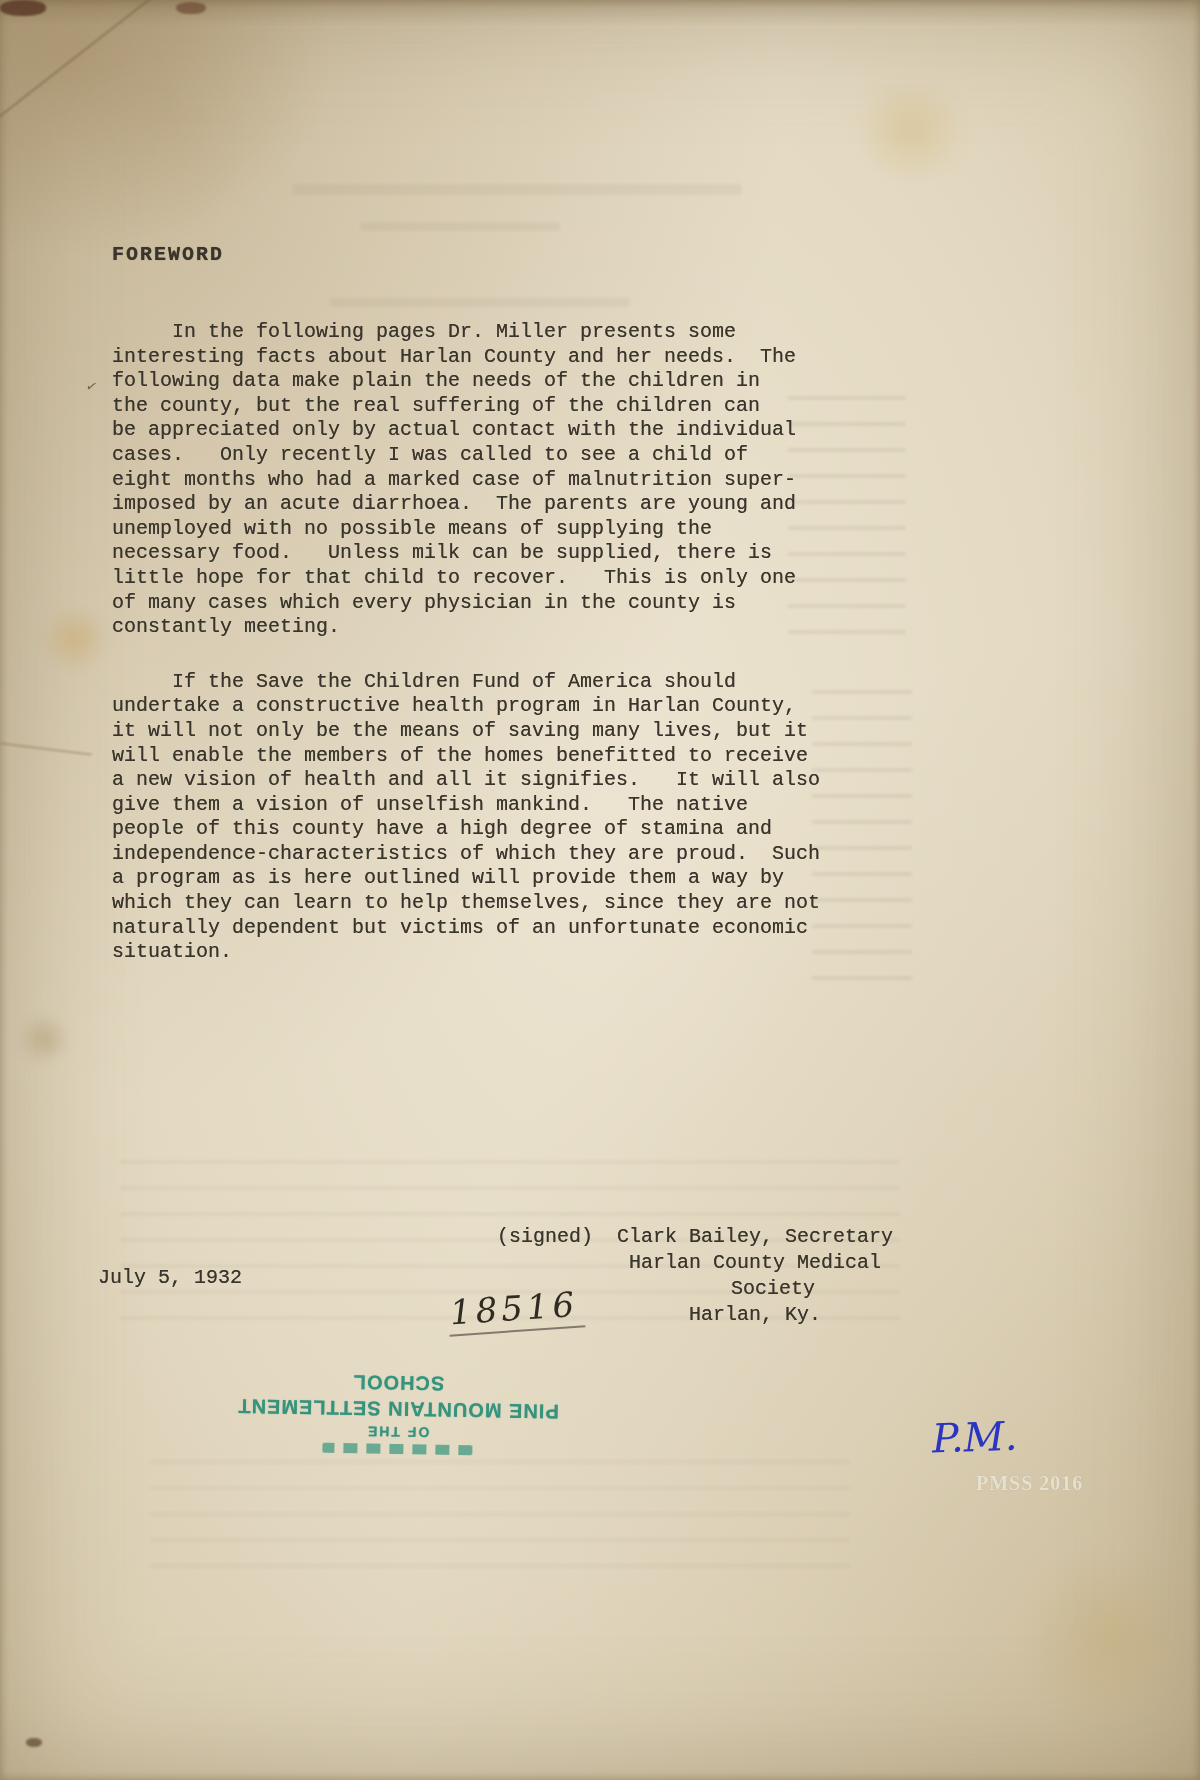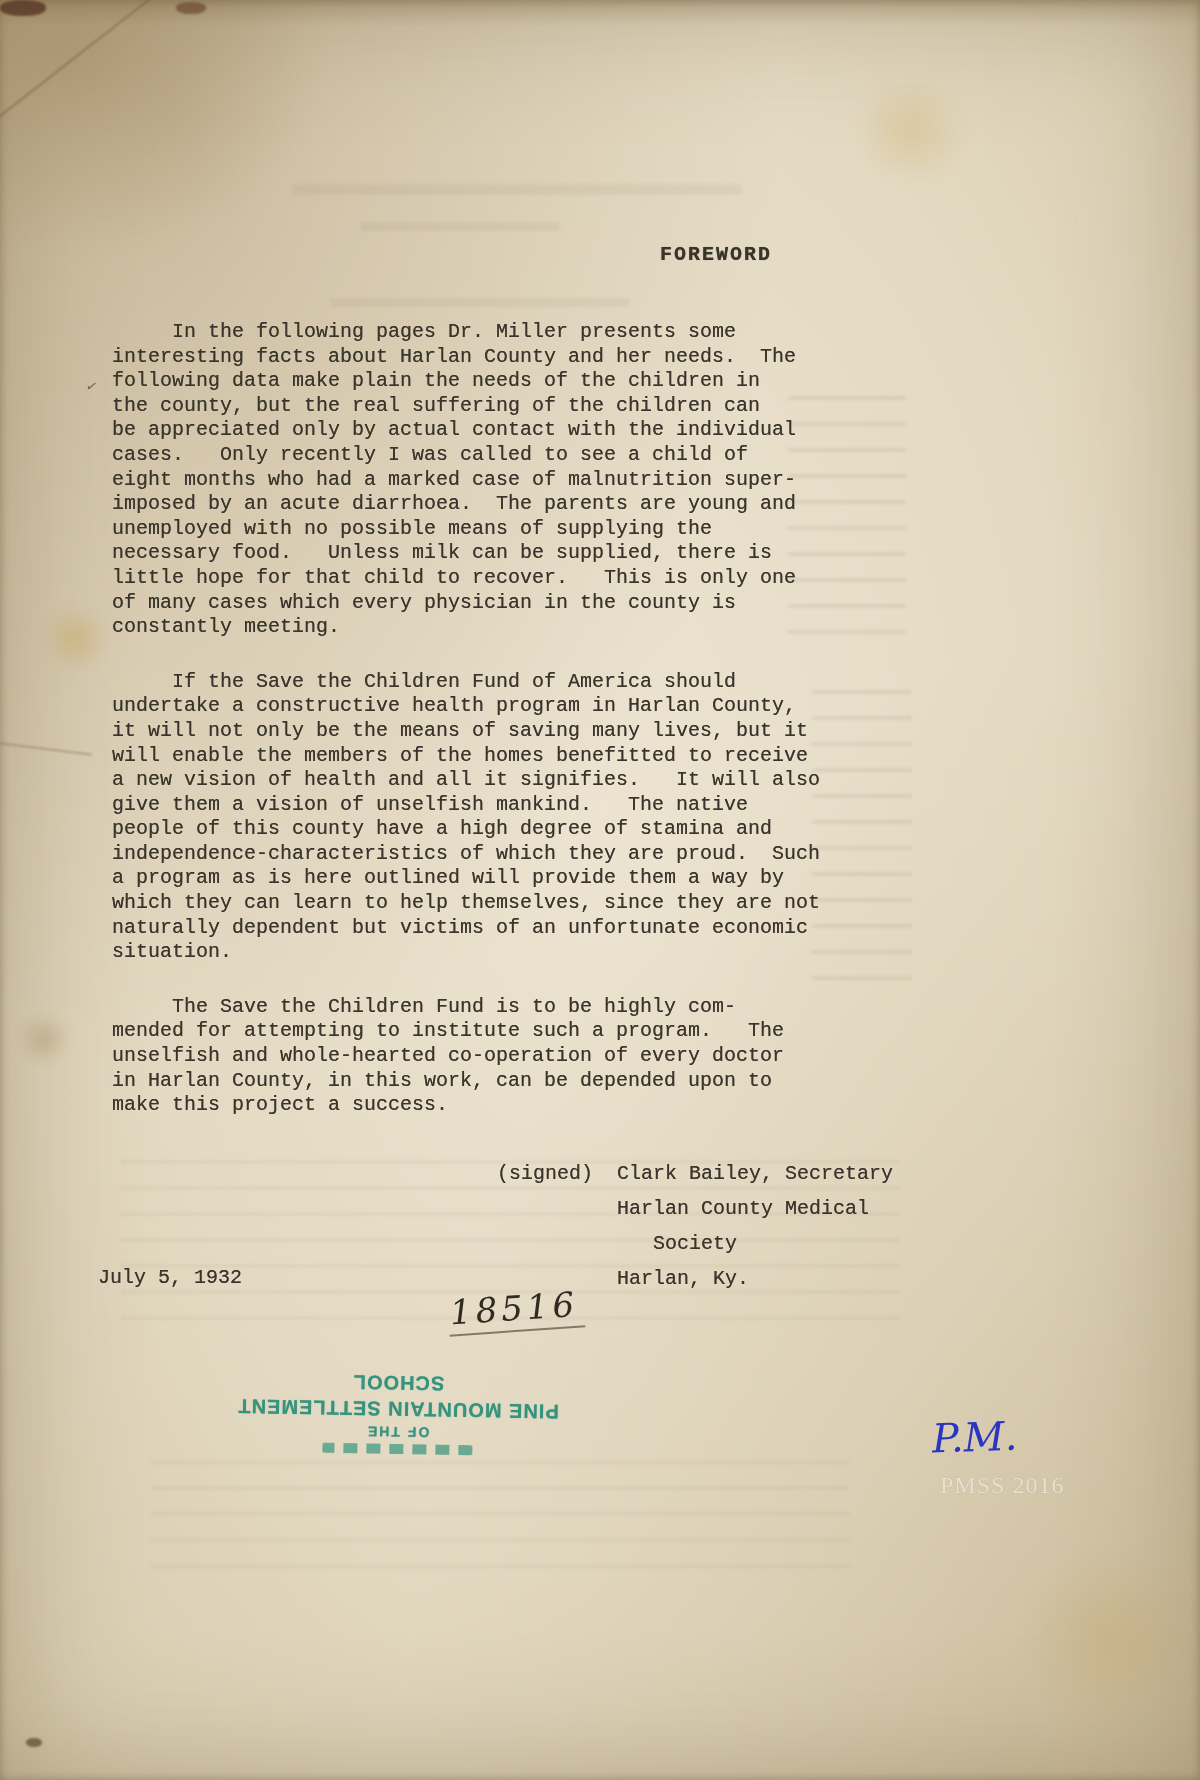--- a/index.html
+++ b/index.html
@@ -45,32 +45,32 @@
   .g1{top:184px;left:292px;width:450px;height:11px;}
   .g2{top:222px;left:360px;width:200px;height:9px;}
   .g3{top:298px;left:330px;width:300px;height:9px;}
   .g4{top:396px;left:788px;width:118px;height:250px;}
   .g5{top:690px;left:812px;width:100px;height:300px;}
   .g6{top:1160px;left:120px;width:780px;height:180px;opacity:.06;}
   .g7{top:1460px;left:150px;width:700px;height:120px;opacity:.05;}
   
   .typeblock{position:absolute;left:112px;top:243px;width:720px;}
   .title{
-    margin:0 0 54px 0;width:660px;text-align:right;
+    margin:0 0 54px 0;width:660px;text-align:left;
     font-size:20px;font-weight:bold;letter-spacing:2px;
     text-shadow:0 0 .7px rgba(58,53,44,.9);
   }
   .para{
     margin:4px 0 30px 0;white-space:pre-wrap;
     font-size:20px;line-height:24.6px;
     text-shadow:0 0 .6px rgba(58,53,44,.75);
   }
   .signature{
-    position:absolute;left:497px;top:1156px;white-space:pre-wrap;
-    font-size:20px;line-height:35px;text-shadow:0 0 .6px rgba(58,53,44,.75);
+    position:absolute;left:497px;top:1224px;white-space:pre-wrap;
+    font-size:20px;line-height:26px;text-shadow:0 0 .6px rgba(58,53,44,.75);text-align:center;
   }
   .dateline{
     position:absolute;left:98px;top:1266px;
     font-size:20px;text-shadow:0 0 .6px rgba(58,53,44,.75);
   }
   
   .accession{
     position:absolute;left:448px;top:1288px;
     font-family:"DejaVu Serif", serif;font-style:italic;
     font-size:34px;letter-spacing:4px;color:#2f2a22;
@@ -94,24 +94,25 @@
   .pencil-check{
     position:absolute;left:86px;top:378px;color:#6d6557;font-size:14px;
     transform:rotate(12deg);font-family:"DejaVu Sans", sans-serif;
   }
   .pm-mark{
     position:absolute;left:932px;top:1414px;
     font-family:"DejaVu Serif", serif;font-style:italic;
     font-size:40px;color:#2a35c0;transform:rotate(-2deg);
   }
   .watermark{
-    position:absolute;left:940px;top:1472px;
-    font-family:"Liberation Serif", serif;font-size:24px;
+    position:absolute;left:976px;top:1472px;
+    font-family:"Liberation Serif", serif;font-size:20px;
     color:rgba(240,235,219,.85);letter-spacing:1px;
     text-shadow:0 0 1px rgba(120,110,90,.4);
+    font-weight:bold;
   }
 </style>
 </head>
 <body>
 
 <div class="paper">
 
   <div class="stain s-corner"></div>
   <div class="stain s-topband"></div>
   <div class="stain s-yellow1"></div>
@@ -154,25 +155,20 @@
 it will not only be the means of saving many lives, but it
 will enable the members of the homes benefitted to receive
 a new vision of health and all it signifies.   It will also
 give them a vision of unselfish mankind.   The native
 people of this county have a high degree of stamina and
 independence-characteristics of which they are proud.  Such
 a program as is here outlined will provide them a way by
 which they can learn to help themselves, since they are not
 naturally dependent but victims of an unfortunate economic
 situation.</p>
-    <p class="para">     The Save the Children Fund is to be highly com-
-mended for attempting to institute such a program.   The
-unselfish and whole-hearted co-operation of every doctor
-in Harlan County, in this work, can be depended upon to
-make this project a success.</p>
   </div>
 
   <div class="signature">(signed)  Clark Bailey, Secretary
           Harlan County Medical
              Society
           Harlan, Ky.</div>
 
   <div class="dateline">July 5, 1932</div>
 
   <div class="accession">18516</div>

